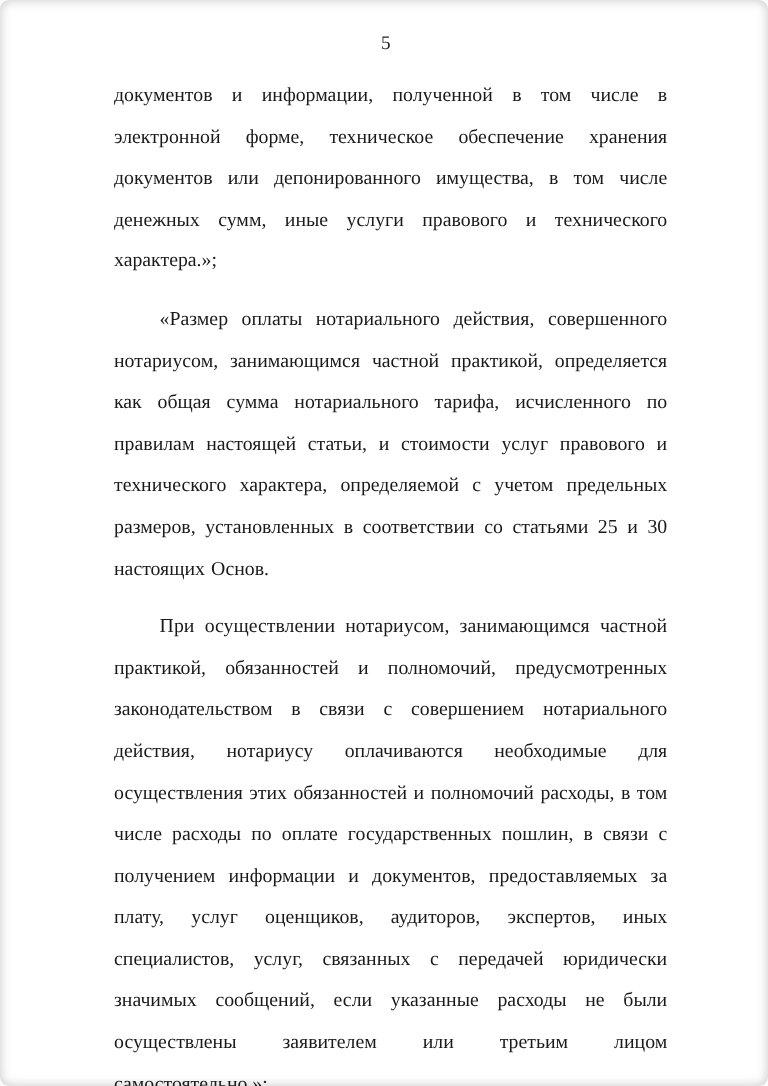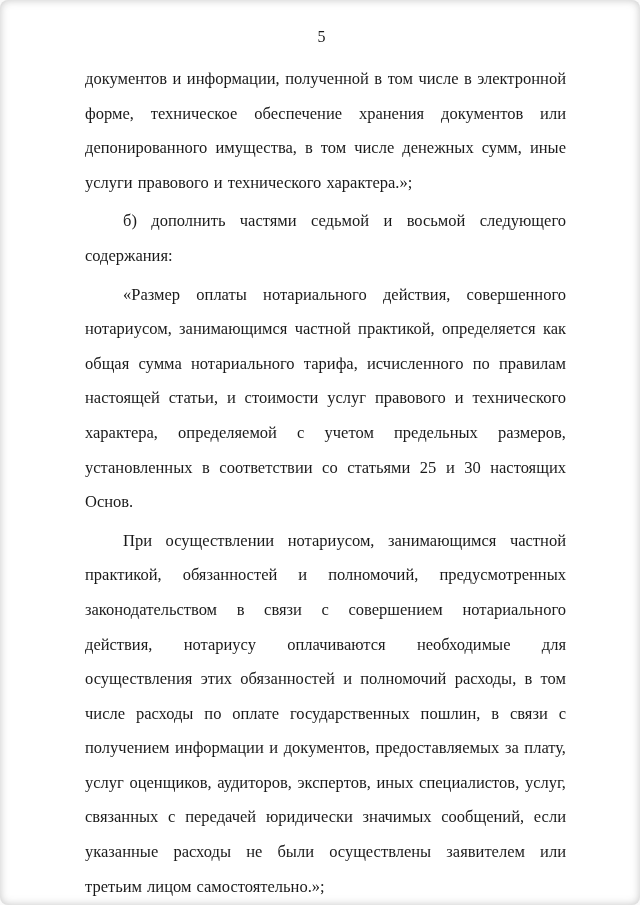--- a/index.html
+++ b/index.html
@@ -30,37 +30,36 @@
     box-sizing: border-box;
   }
   .page-number {
     text-align: center;
     font-size: 16px;
     margin-bottom: 16px;
     
     padding-right: 8px;
   }
   .body-text p {
-    margin: 4px;
+    margin: 14px;
     font-size: 16.5px;
     line-height: 34.6px;
     text-align: justify;
     word-spacing: 1px;
   }
   .body-text p.indent {
     text-indent: 38px;
   }
 </style>
 </head>
 <body>
 
 <div class="scan-page">
   <div class="page-inner">
     <div class="page-number">5</div>
     <div class="body-text">
       <p>документов и информации, полученной в том числе в электронной форме, техническое обеспечение хранения документов или депонированного имущества, в том числе денежных сумм, иные услуги правового и технического характера.»;</p>
-      <p class="indent">б) дополнить частями седьмой и восьмой следующего содержания:</p>
       <p class="indent">«Размер оплаты нотариального действия, совершенного нотариусом, занимающимся частной практикой, определяется как общая сумма нотариального тарифа, исчисленного по правилам настоящей статьи, и стоимости услуг правового и технического характера, определяемой с учетом предельных размеров, установленных в соответствии со статьями 25 и 30 настоящих Основ.</p>
       <p class="indent">При осуществлении нотариусом, занимающимся частной практикой, обязанностей и полномочий, предусмотренных законодательством в связи с совершением нотариального действия, нотариусу оплачиваются необходимые для осуществления этих обязанностей и полномочий расходы, в том числе расходы по оплате государственных пошлин, в связи с получением информации и документов, предоставляемых за плату, услуг оценщиков, аудиторов, экспертов, иных специалистов, услуг, связанных с передачей юридически значимых сообщений, если указанные расходы не были осуществлены заявителем или третьим лицом самостоятельно.»;</p>
       <p class="indent">в) часть шестую считать частью девятой;</p>
     </div>
   </div>
 </div>
 
 </body></html>

